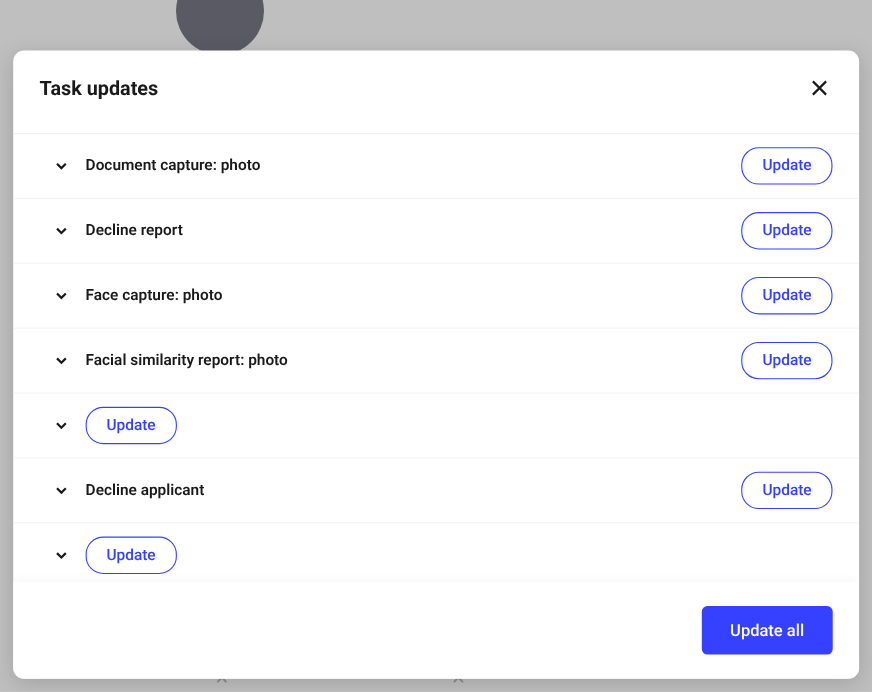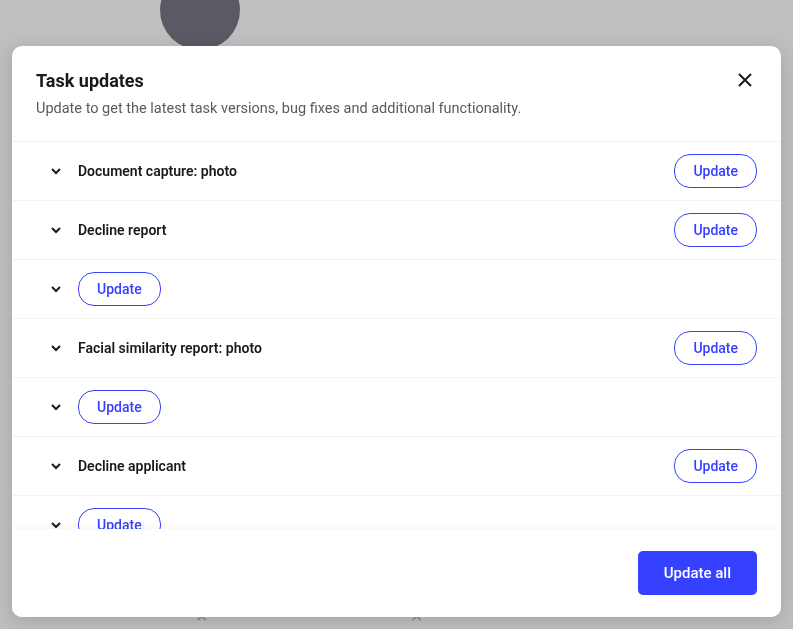--- a/index.html
+++ b/index.html
@@ -176,21 +176,20 @@
 <body>
 
 <div class="bg-circle"></div>
 <div class="bg-x x1">✕</div>
 <div class="bg-x x2">✕</div>
 
 <div class="modal">
 
   <div class="modal-header">
     <h2 class="modal-title">Task updates</h2>
-    <p class="modal-subtitle">Update to get the latest task versions, bug fixes and additional functionality.</p>
     <button class="close-btn" aria-label="Close">
       <svg viewBox="0 0 16 16" fill="none">
         <path d="M2 2 L14 14 M14 2 L2 14"></path>
       </svg>
     </button>
   </div>
 
   <div class="task-list">
 
     <div class="task-row">
@@ -212,20 +211,21 @@
       <span class="task-name">Decline report</span>
       <button class="update-btn">Update</button>
     </div>
 
     <div class="task-row">
       <span class="chevron">
         <svg viewBox="0 0 12 12">
             <path d="M2 4 L6 8 L10 4"></path>
           </svg>
       </span>
+      <span class="task-name">Face capture: photo</span>
       <button class="update-btn">Update</button>
     </div>
 
     <div class="task-row">
       <span class="chevron">
         <svg viewBox="0 0 12 12">
             <path d="M2 4 L6 8 L10 4"></path>
           </svg>
       </span>
       <span class="task-name">Facial similarity report: photo</span>

